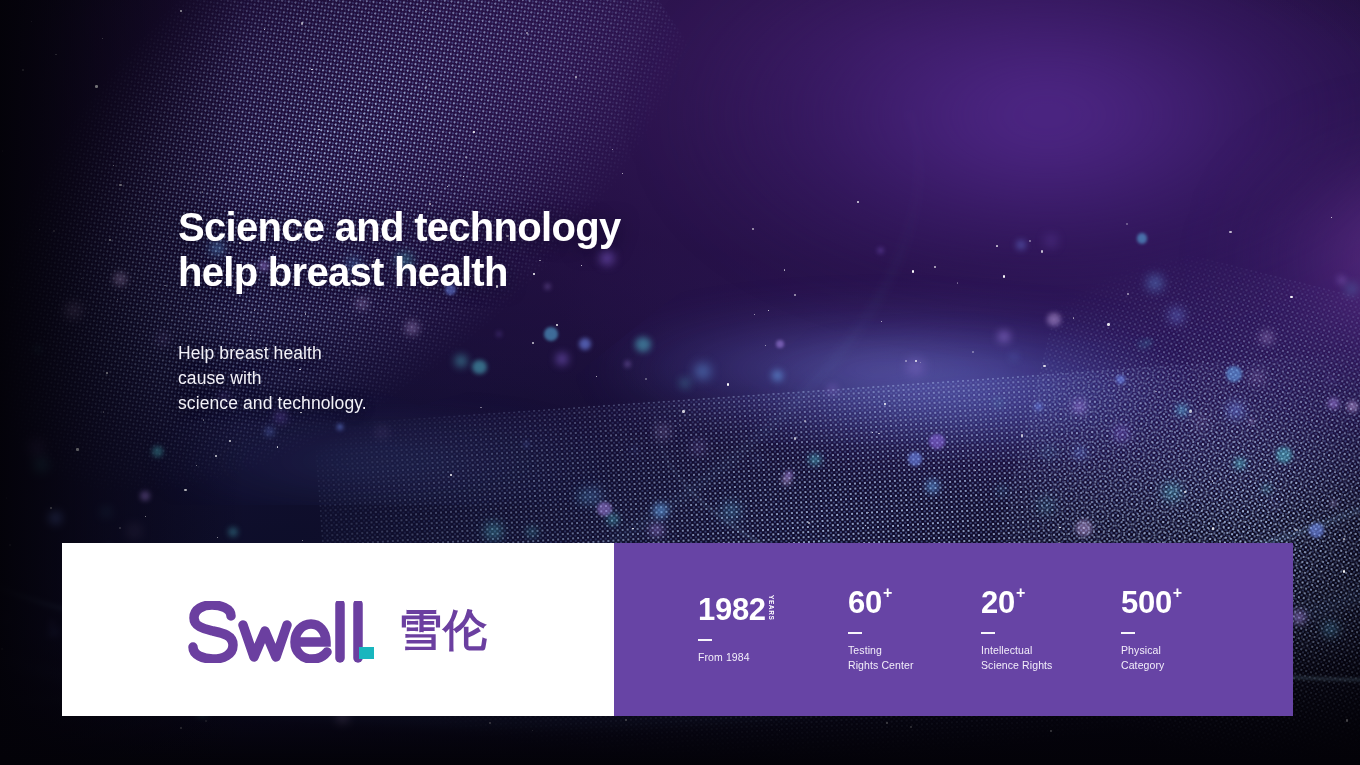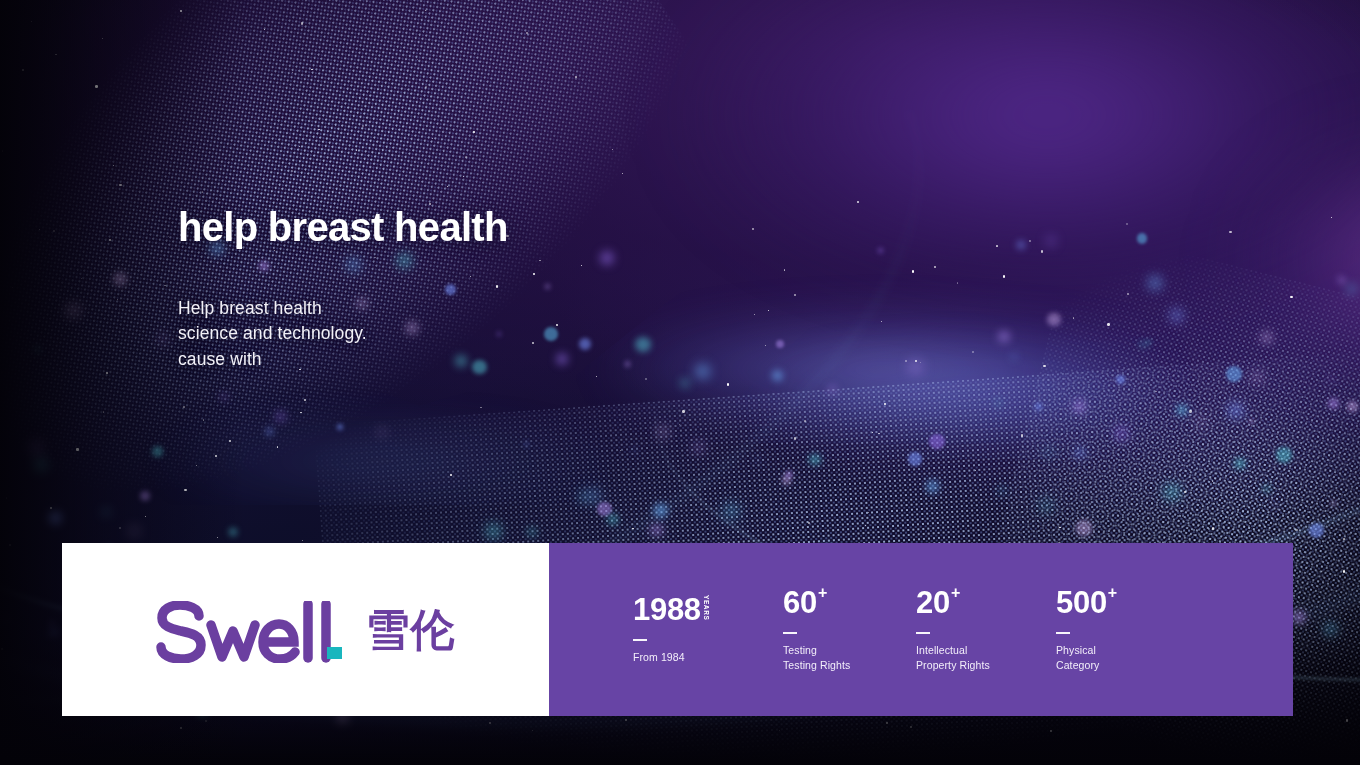--- a/index.html
+++ b/index.html
@@ -129,21 +129,21 @@
   .hero-sub{
     margin-top:46px; font-size:17.5px; line-height:1.45; font-weight:400;
     color:#f2f1f7; letter-spacing:.1px; text-shadow:0 1px 12px rgba(8,5,25,.6);
   }
   .hero-sub .ln{ display:block; }
 
   
   .bar{ position:absolute; left:62px; top:543px; width:1231px; height:173px; z-index:8; display:flex; }
 
   .logo-panel{
-    width:487px; height:100%; background:#ffffff;
+    width:552px; height:100%; background:#ffffff;
     display:flex; align-items:center; justify-content:center;
   }
   .logo{ display:flex; align-items:center; gap:14px; transform:translateY(2px); }
   .logo-mark{ display:block; }
 
   .stats-panel{
     flex:1; height:100%; background:#6744A5; position:relative;
     display:flex; align-items:center; padding-left:84px; gap:0;
   }
   .stat{ width:133px; position:relative; }
@@ -533,26 +533,27 @@
         <span class="spark" style="left:17.58%;top:31.60%;width:2.4px;height:2.4px;opacity:0.97;"></span>
         <span class="spark" style="left:84.55%;top:79.47%;width:1.1px;height:1.1px;opacity:0.56;"></span>
         <span class="spark" style="left:13.49%;top:53.09%;width:2.0px;height:2.0px;opacity:0.53;"></span>
       </div>
 
     <div class="vig"></div>
   </div>
 
   <div class="hero">
     <h1 class="hero-title">
+      <span class="ln">Science and technology</span>
       <span class="ln">help breast health</span>
     </h1>
     <p class="hero-sub">
       <span class="ln">Help breast health</span>
+      <span class="ln">cause with</span>
       <span class="ln">science and technology.</span>
-      <span class="ln">cause with</span>
     </p>
   </div>
 
   <div class="bar">
 
     <div class="logo-panel">
       <div class="logo">
         <svg class="logo-mark" width="196" height="62" viewBox="0 0 196 62" aria-hidden="true">
           <g fill="none" stroke="#6B3FA0" stroke-width="9.5" stroke-linecap="round">
 
@@ -572,51 +573,51 @@
           <path d="M171 46 L186 46 L186 58 L171 58 Z" fill="#19B6BE"></path>
         </svg>
         <span style="font-size:44px;font-weight:700;color:#6B3FA0;letter-spacing:1px;line-height:1;transform:translateY(-2px);">雪伦</span>
       </div>
     </div>
 
     <div class="stats-panel">
 
       <div class="stat">
         <div class="stat-num">
-          <span>1988</span>
+          <span>1982</span>
           <span class="stat-sup"></span>
           <span class="stat-vert">YEARS</span>
         </div>
         <div class="stat-rule"></div>
         <div class="stat-label">
           <span class="ln">From 1984</span>
         </div>
       </div>
 
       <div class="stat">
         <div class="stat-num">
           <span>60</span>
           <span class="stat-sup">+</span>
         </div>
         <div class="stat-rule"></div>
         <div class="stat-label">
           <span class="ln">Testing</span>
-          <span class="ln">Testing Rights</span>
+          <span class="ln">Rights Center</span>
         </div>
       </div>
 
       <div class="stat">
         <div class="stat-num">
           <span>20</span>
           <span class="stat-sup">+</span>
         </div>
         <div class="stat-rule"></div>
         <div class="stat-label">
           <span class="ln">Intellectual</span>
-          <span class="ln">Property Rights</span>
+          <span class="ln">Science Rights</span>
         </div>
       </div>
 
       <div class="stat">
         <div class="stat-num">
           <span>500</span>
           <span class="stat-sup">+</span>
         </div>
         <div class="stat-rule"></div>
         <div class="stat-label">

